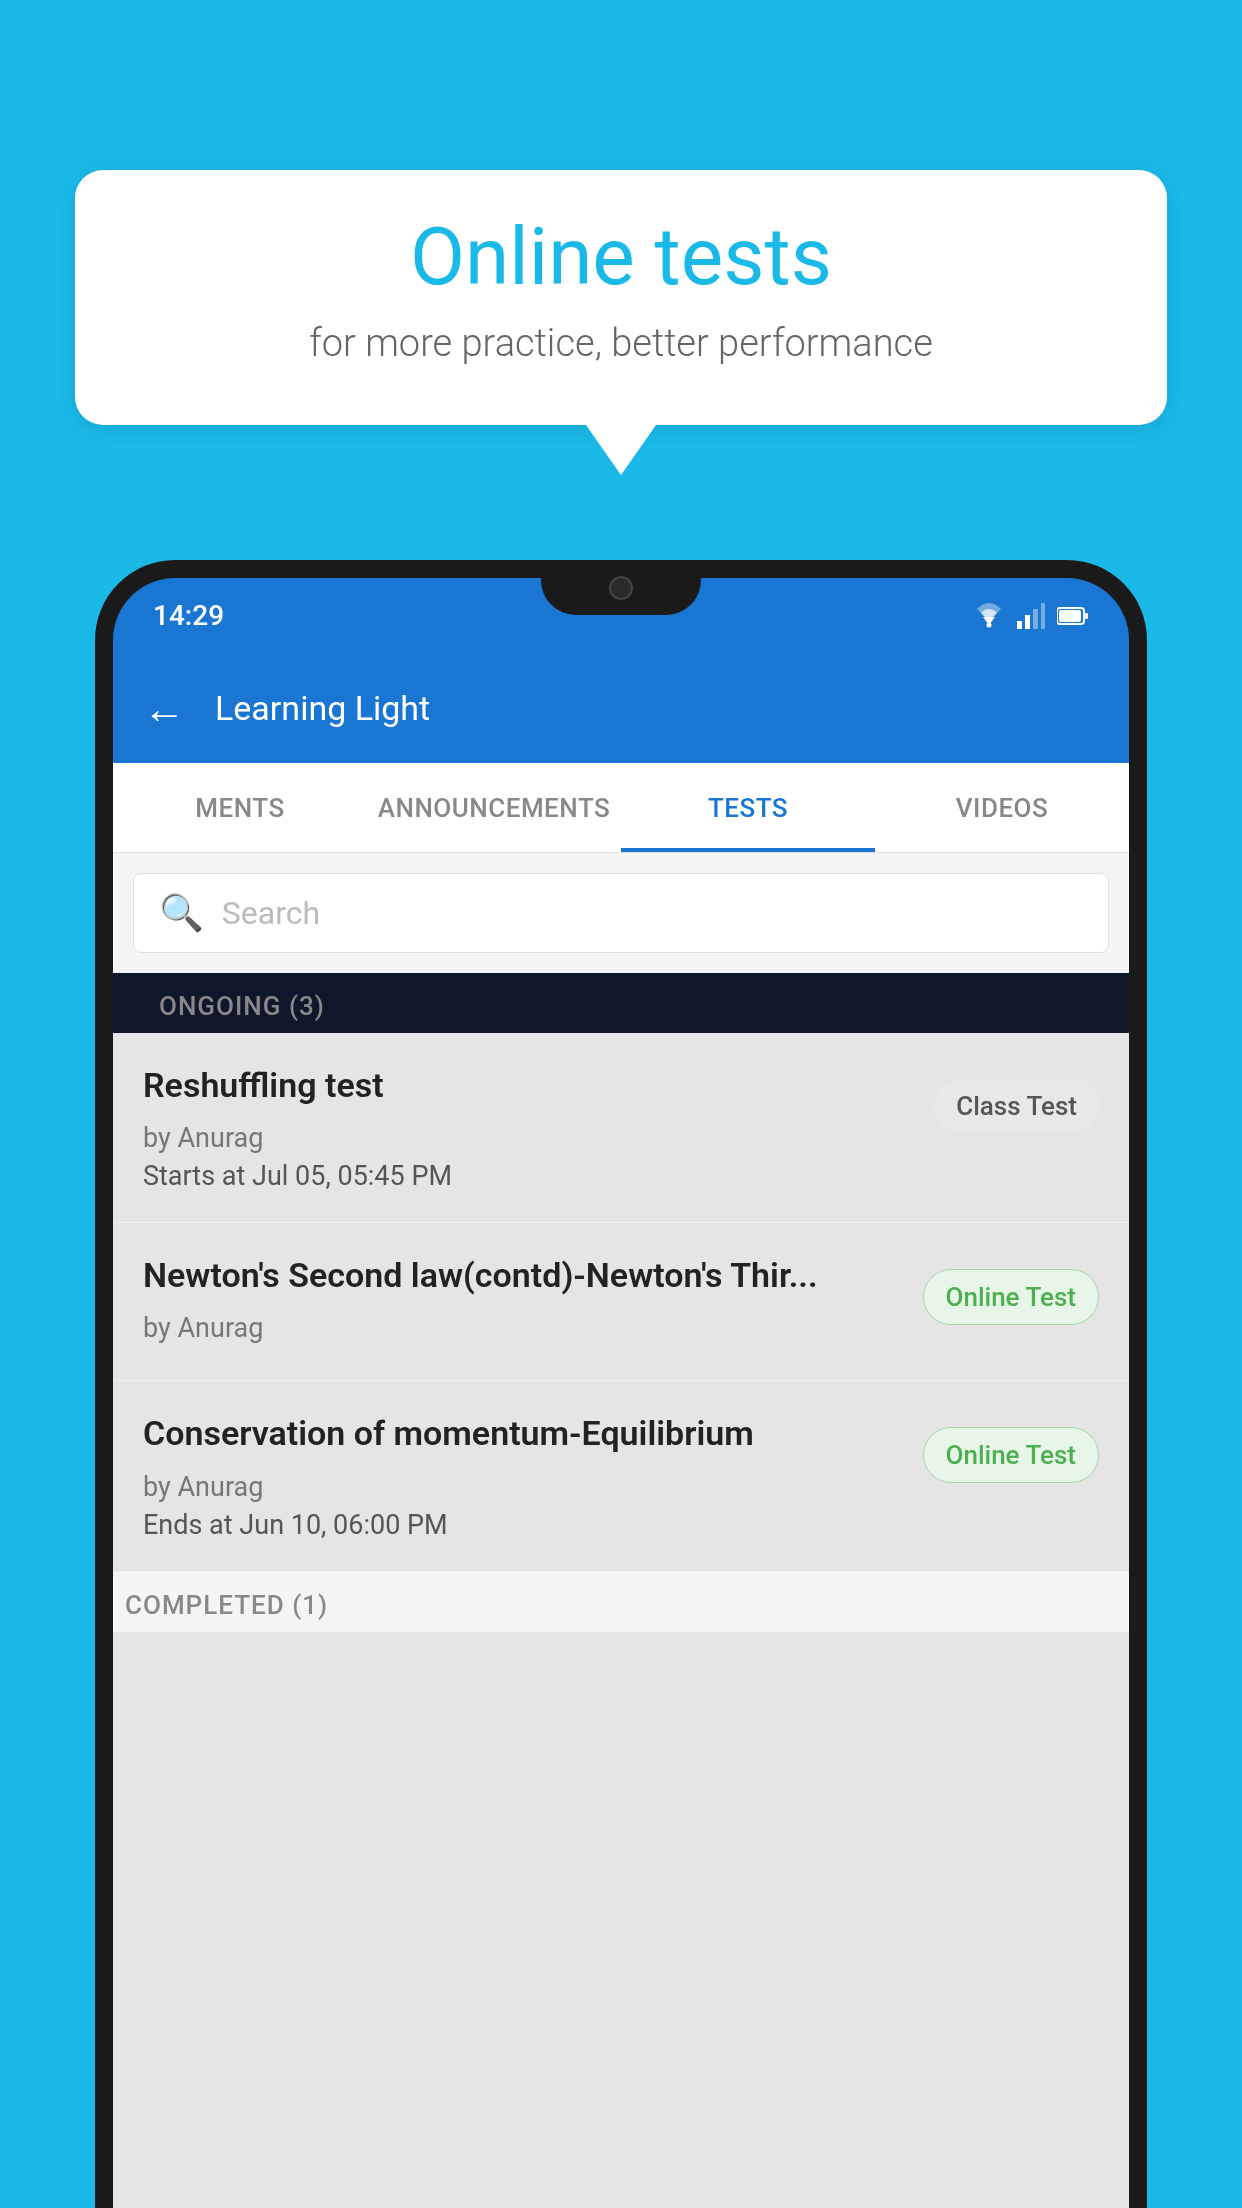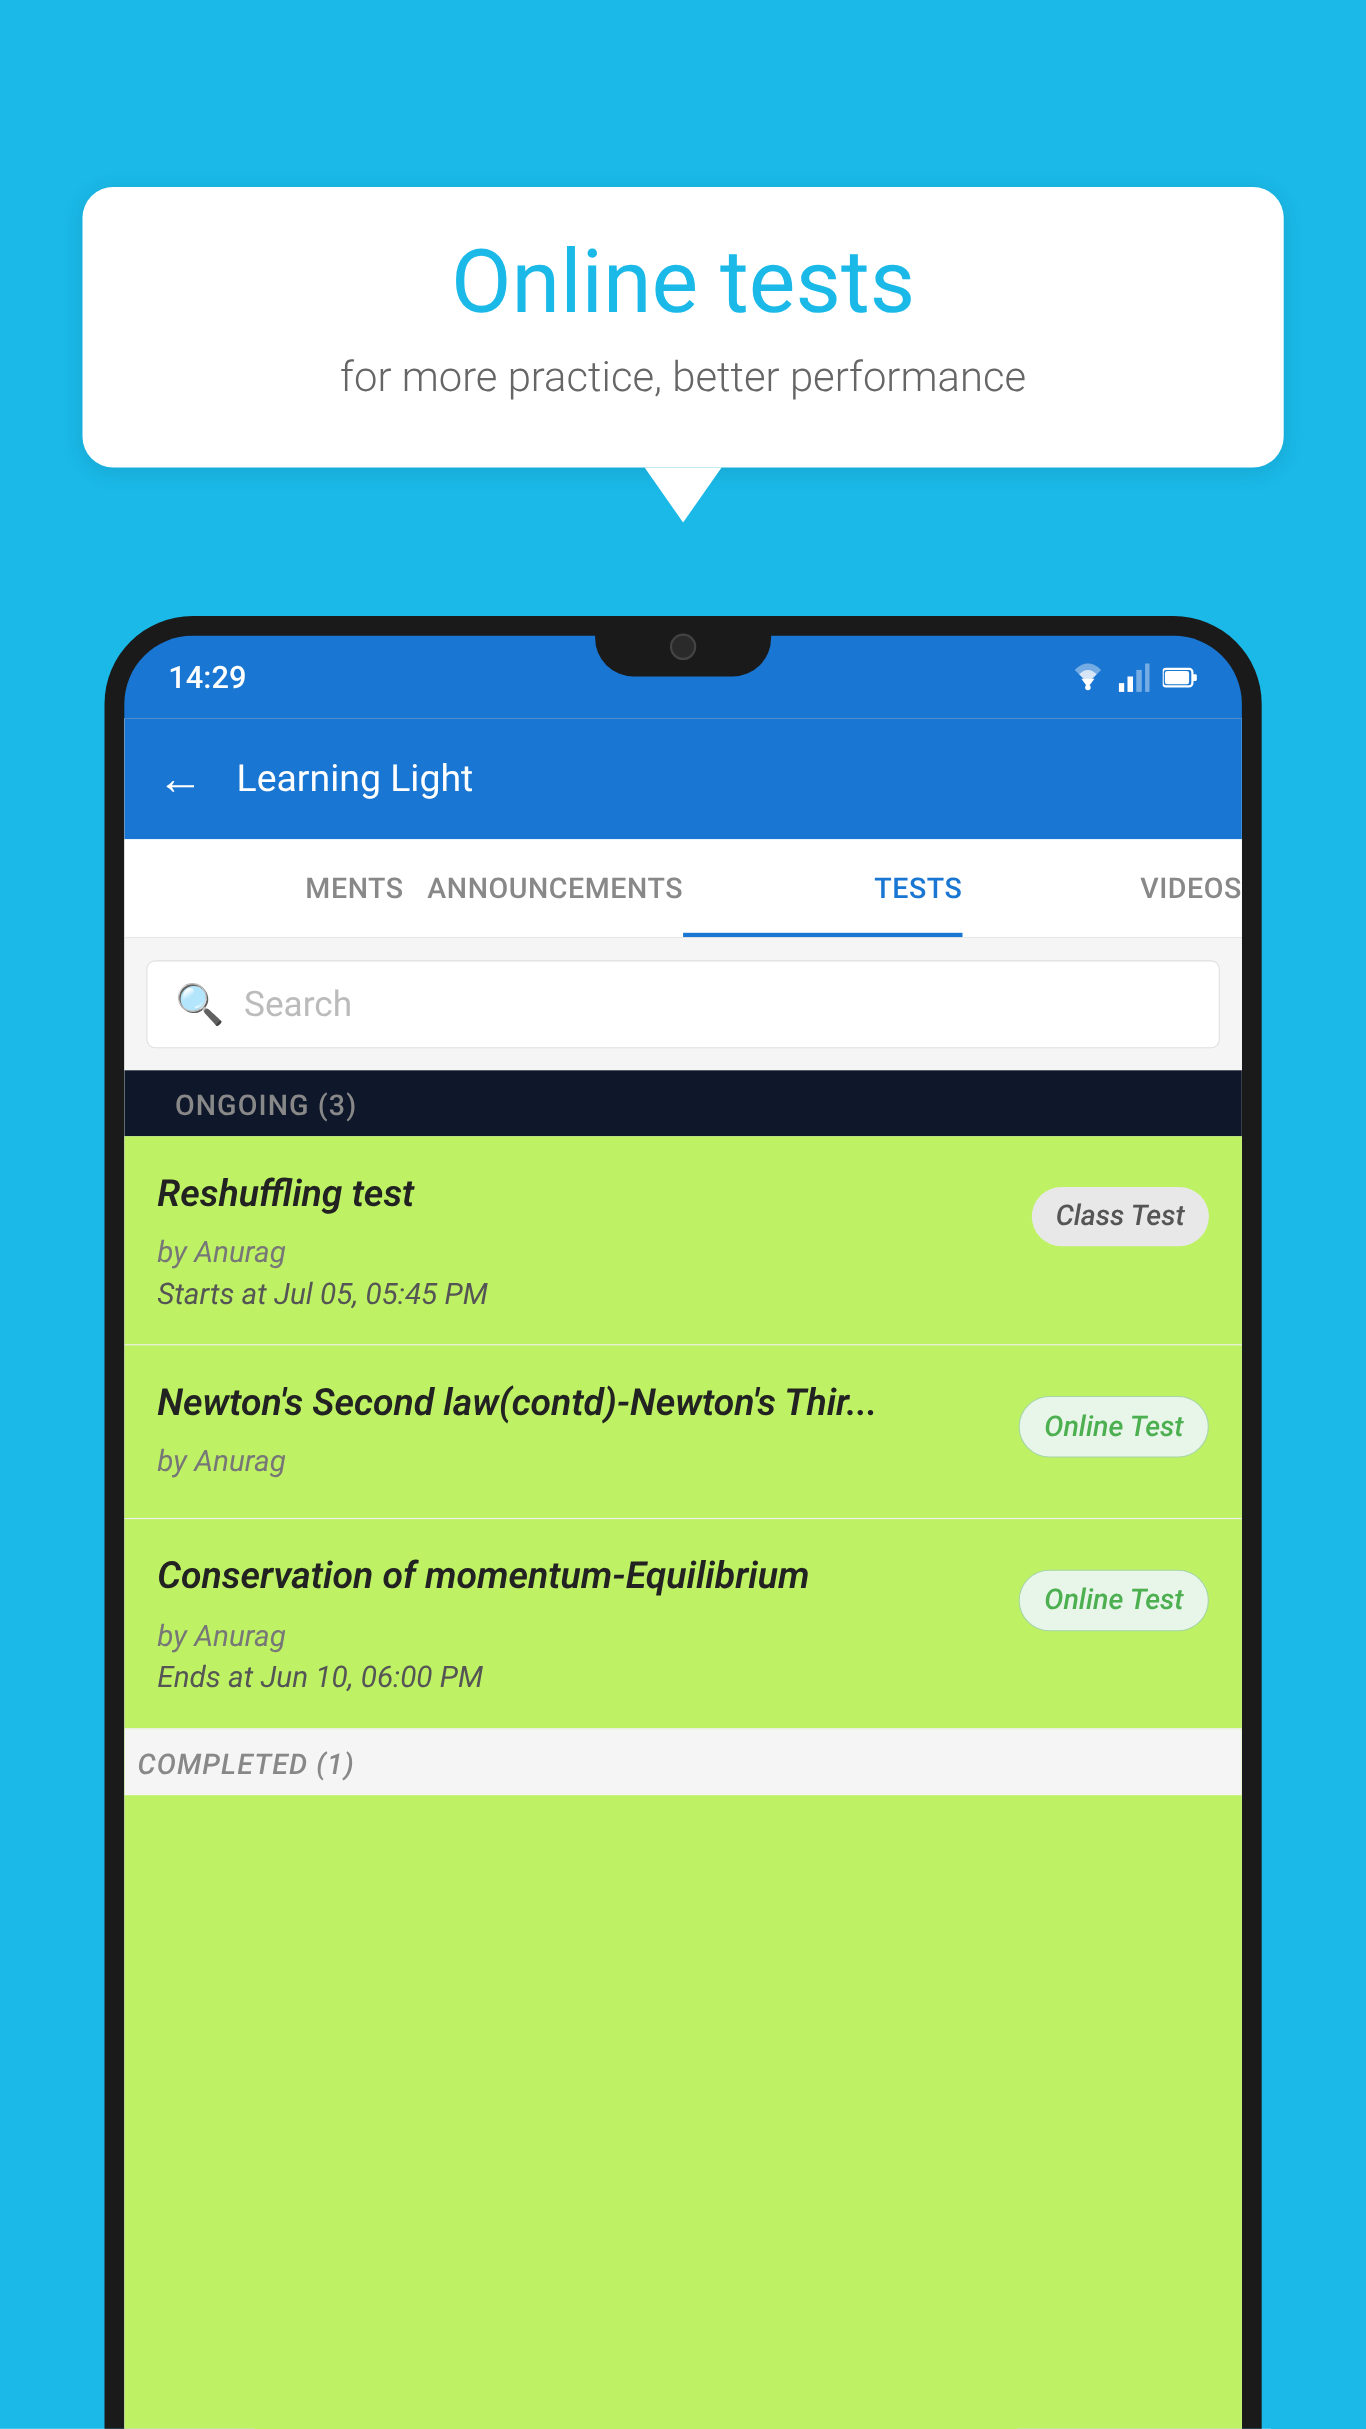--- a/index.html
+++ b/index.html
@@ -172,21 +172,21 @@
       align-items: stretch;
       border-bottom: 1px solid #e0e0e0;
       flex-shrink: 0;
       overflow: hidden;
     }
 
     .tab-item {
       flex: 1;
       display: flex;
       align-items: center;
-      justify-content: flex-end;
+      justify-content: center;
       font-size: 26px;
       color: #888;
       font-weight: 500;
       letter-spacing: 0.5px;
       position: relative;
       cursor: pointer;
     }
 
     .tab-item.active {
       color: #1976d2;
@@ -239,24 +239,23 @@
 
     .section-header-text {
       font-size: 26px;
       color: #888;
       font-weight: 500;
       letter-spacing: 1px;
     }
 
     
     .tests-list {
-      background: #bef264;
+      background: #e5e5e5;
       flex: 1;
       overflow-y: auto;
-      font-style: italic;
     }
 
     .test-item {
       padding: 30px 30px;
       border-bottom: 1px solid #f0f0f0;
       display: flex;
       align-items: flex-start;
       justify-content: space-between;
       gap: 20px;
     }

